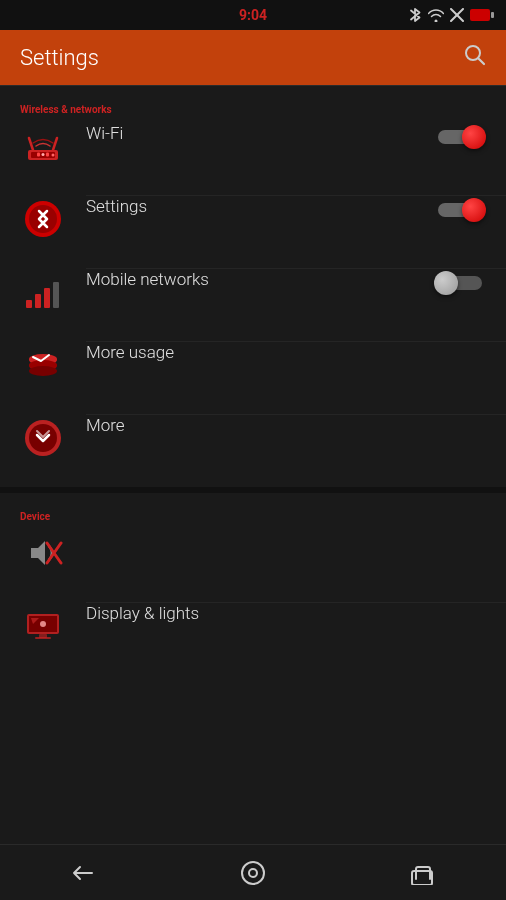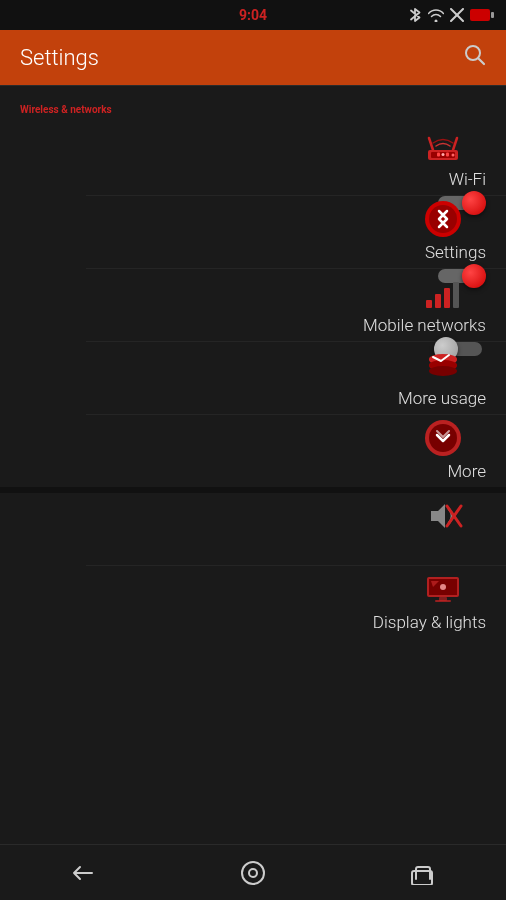--- a/index.html
+++ b/index.html
@@ -83,26 +83,25 @@
       padding: 18px 20px 8px;
       font-size: 10px;
       font-weight: bold;
       color: #cc2222;
       text-transform: none;
     }
 
     
     .settings-item {
       display: flex;
-      align-items: flex-end;
+      align-items: flex-start;
       padding: 0 20px;
       height: 72px;
       cursor: pointer;
       position: relative;
-      flex-direction: column;
     }
 
     .item-icon {
       width: 46px;
       height: 46px;
       margin-right: 20px;
       display: flex;
       align-items: center;
       justify-content: center;
       flex-shrink: 0;
@@ -319,20 +318,21 @@
         <path d="M14 13 L20 19 L26 13" stroke="white" stroke-width="2" fill="none" stroke-linecap="round" stroke-linejoin="round" opacity="0.6"></path>
       </svg>
     </div>
     <span class="item-label">More</span>
   </div>
 </div>
 
 <div class="section-divider" style="height:6px; background:#111; margin:0;"></div>
 
 <div>
+  <div class="section-header">Device</div>
 
   <div class="settings-item">
     <div class="item-icon">
       <svg width="40" height="40" viewBox="0 0 40 40" xmlns="http://www.w3.org/2000/svg">
 
         <path d="M8 15 L15 15 L22 8 L22 32 L15 25 L8 25 Z" fill="#888"></path>
         <path d="M26 13 Q32 20 26 27" stroke="#888" stroke-width="2.5" fill="none" stroke-linecap="round"></path>
 
         <line x1="24" y1="10" x2="38" y2="30" stroke="#cc2222" stroke-width="3" stroke-linecap="round"></line>
         <line x1="38" y1="10" x2="24" y2="30" stroke="#cc2222" stroke-width="3" stroke-linecap="round"></line>

